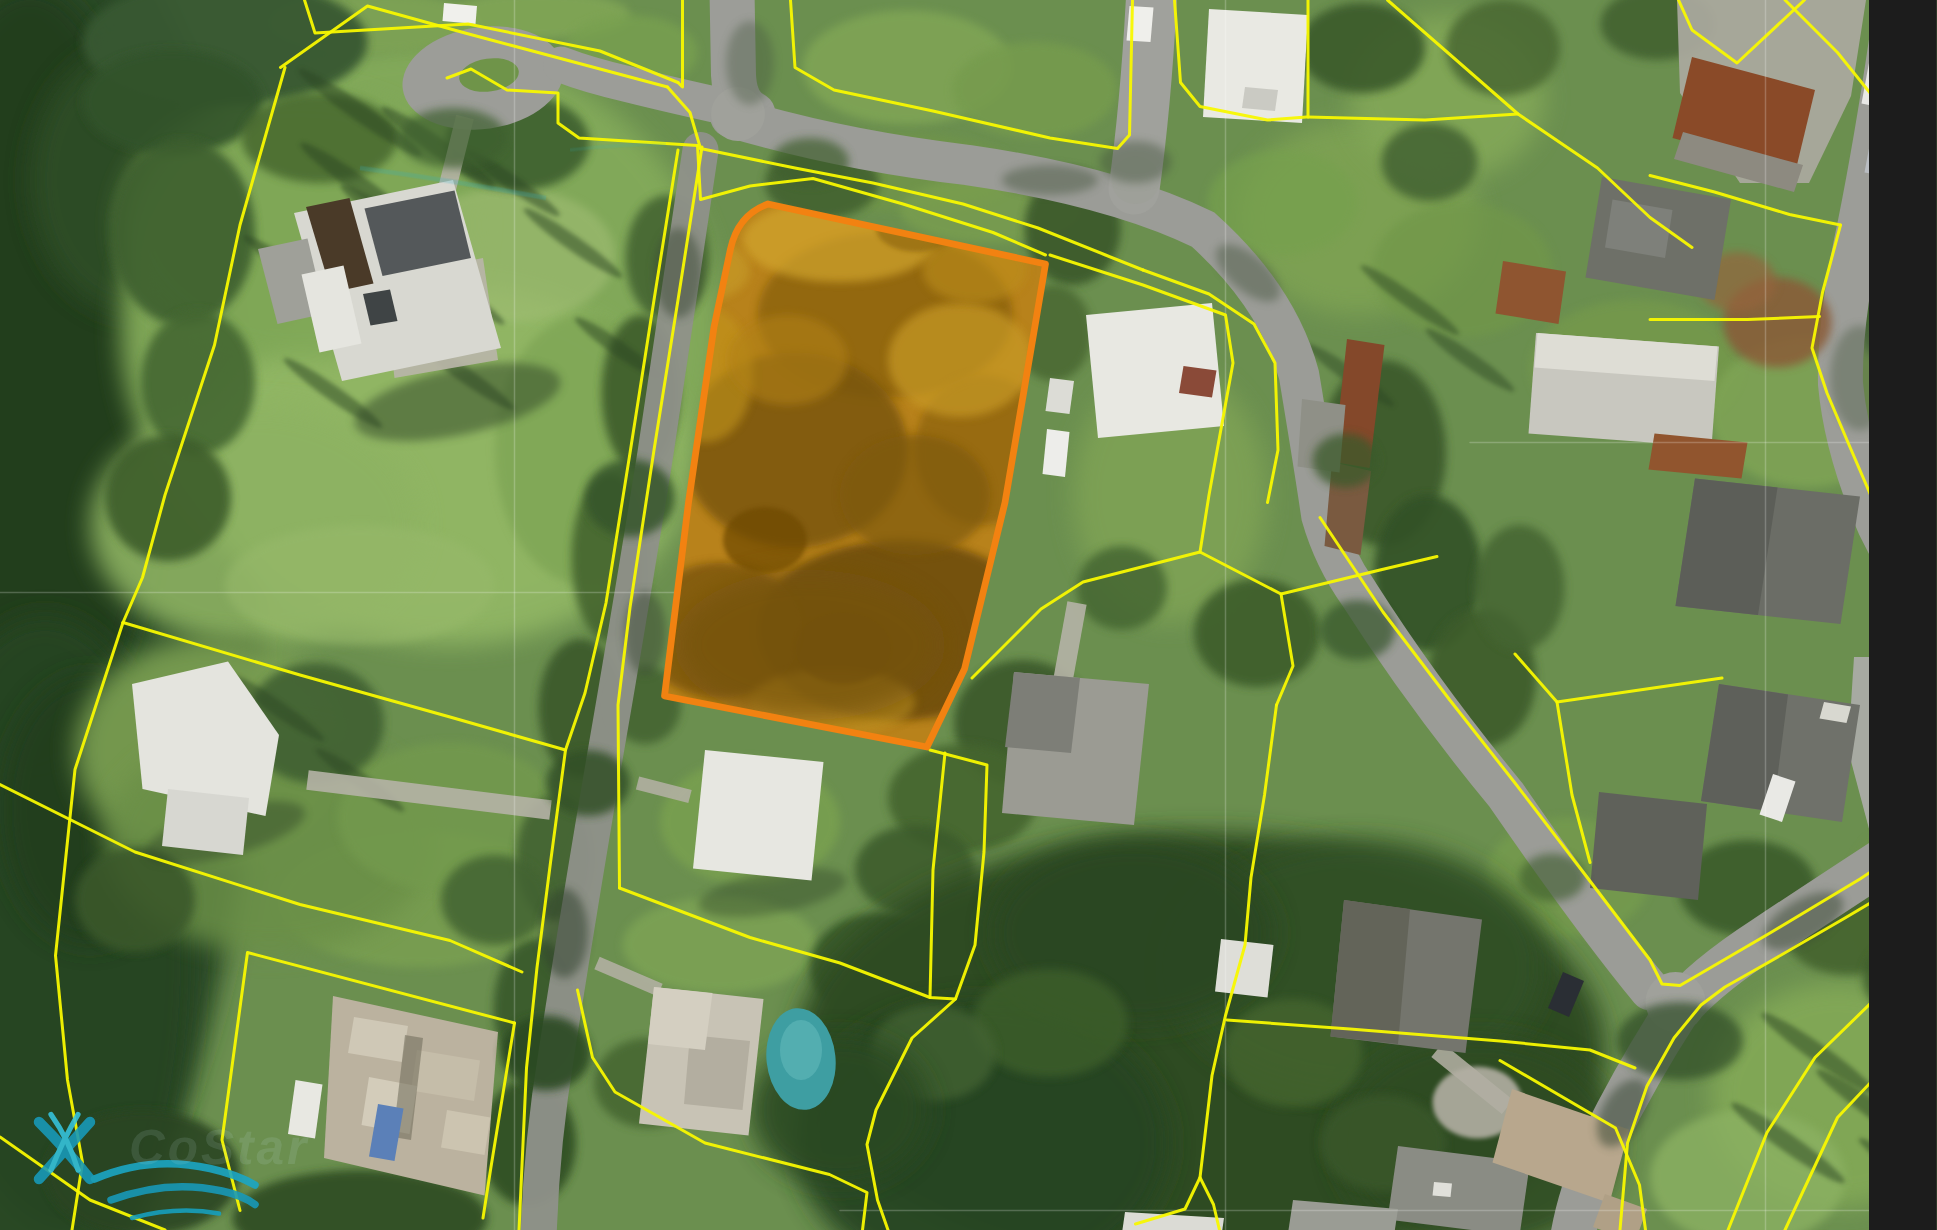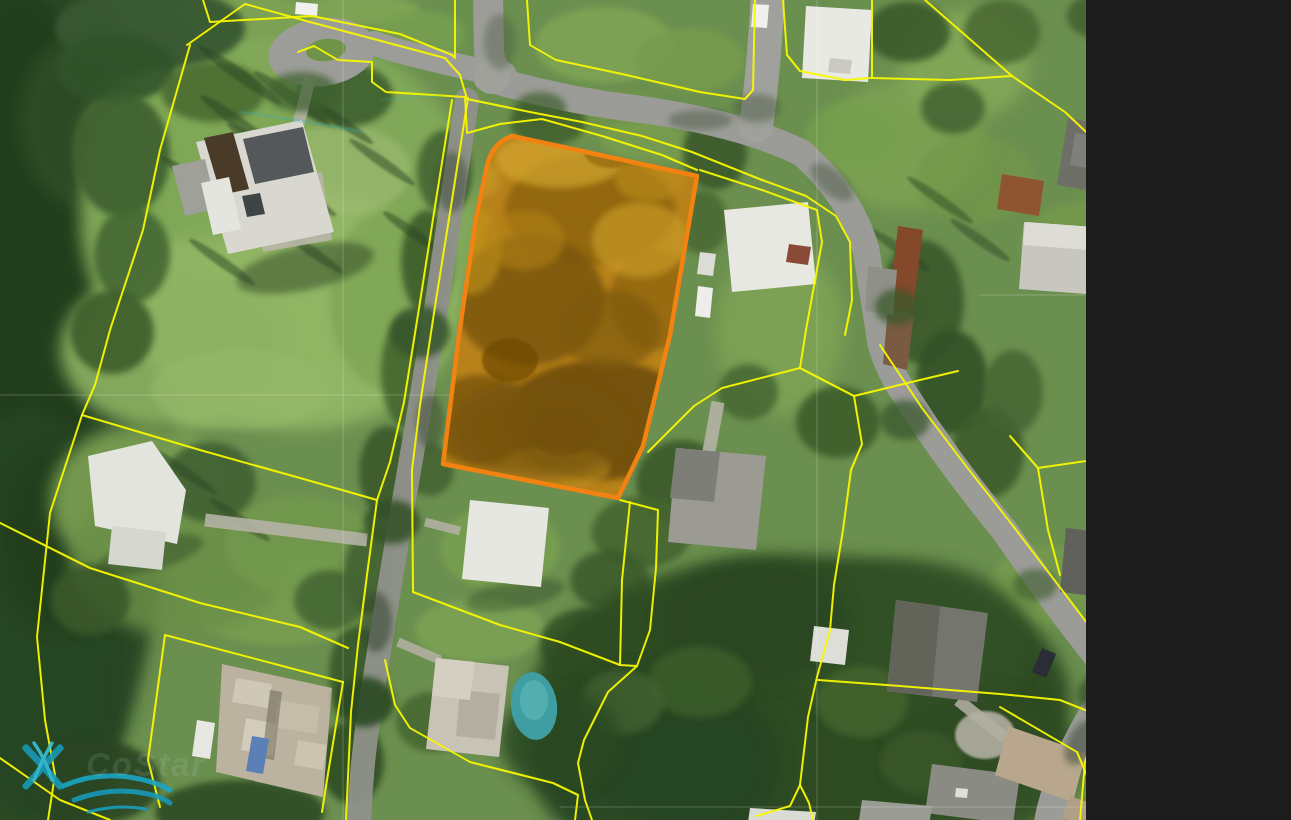--- a/index.html
+++ b/index.html
@@ -1,16 +1,16 @@
 <!DOCTYPE html>
 <html><head>
 <meta charset="utf-8">
 <style>
   html,body{margin:0;padding:0;background:#1c1c1c;}
-  #stage{position:relative;width:1086px;height:820px;overflow:hidden;background:#fdba74;}
+  #stage{position:relative;width:1246px;height:820px;overflow:hidden;background:#fdba74;}
   svg{display:block;}
   text.wm{font-family:"Liberation Sans",sans-serif;font-weight:bold;font-style:italic;letter-spacing:2px;}
 </style>
 </head>
 <body>
 
 <div id="stage">
   <svg width="1291" height="820" viewBox="0 0 1291 820">
     <defs>
       <filter id="b2" x="-60%" y="-60%" width="220%" height="220%">

